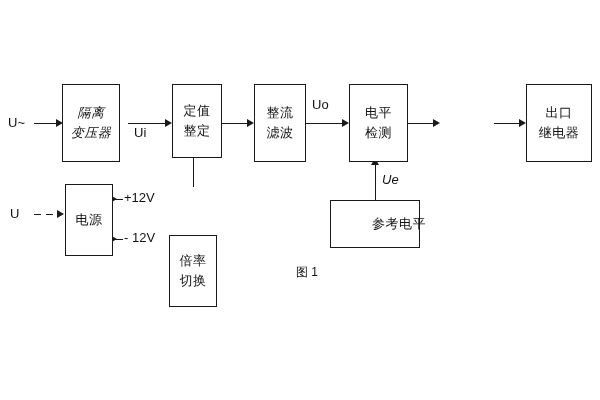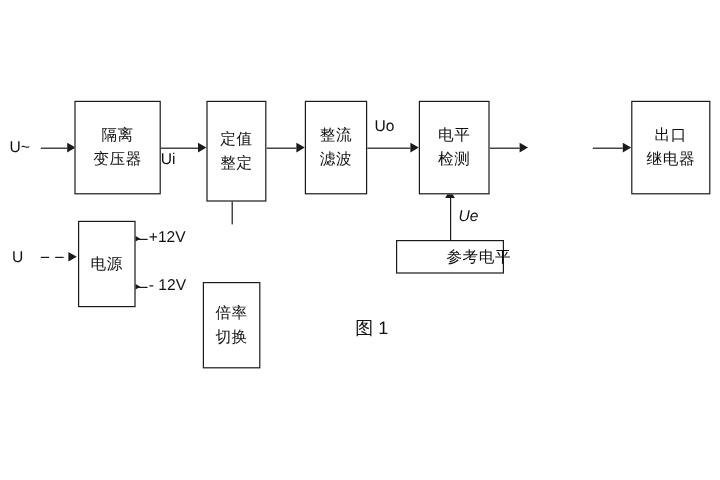--- a/index.html
+++ b/index.html
@@ -34,21 +34,21 @@
   }
   .label {
     position: absolute;
     color: #111111;
     font-size: 13px;
     white-space: nowrap;
   }
   .caption {
     position: absolute;
     color: #111111;
-    font-size: 15px;
+    font-size: 12px;
     white-space: nowrap;
   }
   .hline {
     position: absolute;
     height: 1px;
     background: #1a1a1a;
   }
   .vline {
     position: absolute;
     width: 1px;
@@ -115,26 +115,26 @@
   <div class="arrow-u" style="left:371px; top:158px;"></div>
 
   <div class="label" style="left:8px; top:115px;">U~</div>
   <div class="label" style="left:10px; top:206px;">U</div>
   <div class="label" style="left:134px; top:97px;margin-top:28px;">Ui</div>
   <div class="label" style="left:312px; top:97px;">Uo</div>
   <div class="label" style="left:382px; top:172px;font-style:italic;">Ue</div>
   <div class="label" style="left:124px; top:190px;">+12V</div>
   <div class="label" style="left:124px; top:230px;">- 12V</div>
 
-  <div class="box" style="left:62px; top:84px; width:72px; height:78px;">
+  <div class="box" style="left:62px; top:84px; width:58px; height:78px;font-style:italic;">
     <div class="line">隔离</div>
     <div class="line">变压器</div>
   </div>
 
-  <div class="box" style="left:172px; top:84px; width:50px; height:84px;">
+  <div class="box" style="left:172px; top:84px; width:50px; height:74px;">
     <div class="line">定值</div>
     <div class="line">整定</div>
   </div>
 
   <div class="box" style="left:349px; top:84px; width:59px; height:78px;">
     <div class="line">电平</div>
     <div class="line">检测</div>
   </div>
 
   <div class="box" style="left:254px; top:84px; width:52px; height:78px;">
@@ -150,19 +150,19 @@
 
   <div class="box" style="left:65px; top:184px; width:48px; height:72px;">
     <div class="line">电源</div>
   </div>
 
   <div class="box" style="left:169px; top:187px; width:48px; height:72px;margin-top:48px;">
     <div class="line">倍率</div>
     <div class="line">切换</div>
   </div>
 
-  <div class="box" style="left:330px; top:200px; width:90px; height:28px;padding-left:48px;">
+  <div class="box" style="left:330px; top:200px; width:90px; height:48px;padding-left:48px;">
     <div class="line">参考电平</div>
   </div>
 
   <div class="caption" style="left:296px; top:264px;">图 1</div>
 
 </div>
 
 </body></html>

